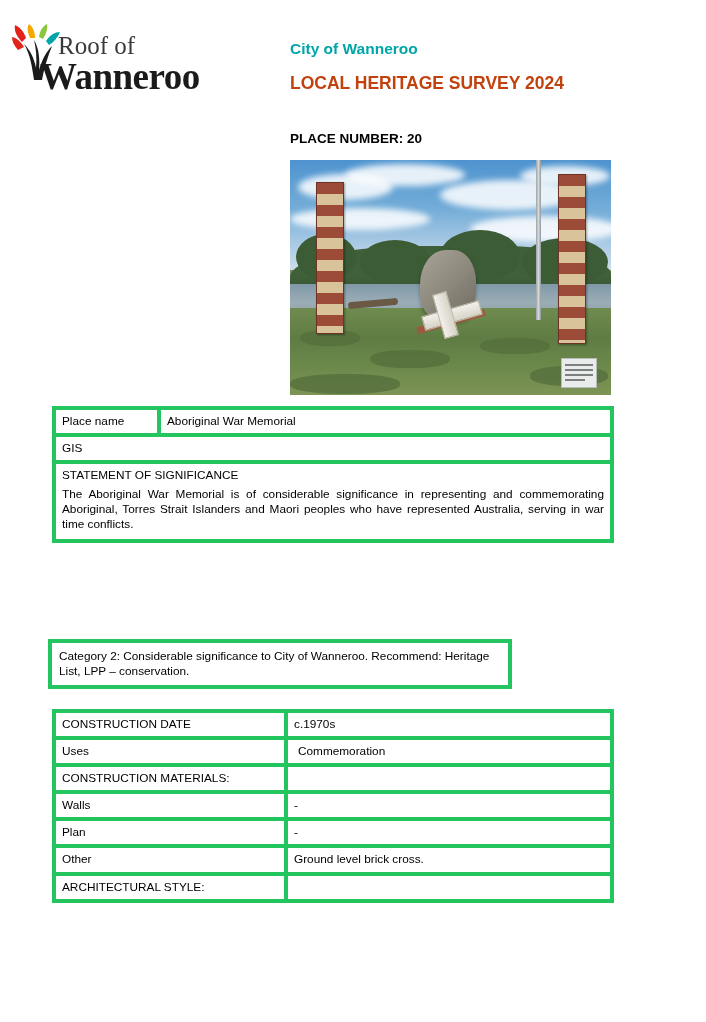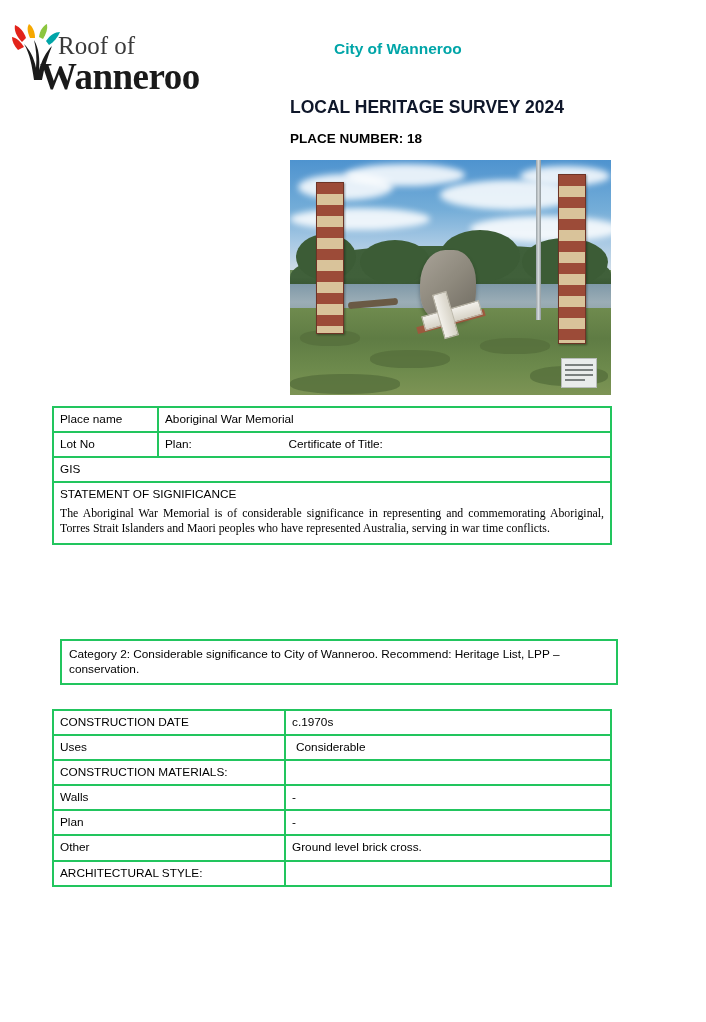--- a/index.html
+++ b/index.html
@@ -57,30 +57,28 @@
     font-family: "Liberation Serif", serif;
     letter-spacing: -0.5px;
   }
   .header-title-1 {
     position: absolute;
     left: 290px;
     top: 22px;
     font-size: 15.5px;
     font-weight: bold;
     color: #00a5a8;
-    margin-left: 44px;
   }
   .header-title-2 {
     position: absolute;
     left: 290px;
     top: 55px;
     font-size: 17.5px;
     font-weight: bold;
-    color: #0f172a;
-    margin-top: 24px;
+    color: #c2410c;
   }
 
   
   .place-number {
     position: absolute;
     left: 290px;
     top: 131px;
     font-size: 13.5px;
     font-weight: bold;
     color: #000;
@@ -215,36 +213,35 @@
   }
 
   
   .tbl {
     position: absolute;
     border-collapse: collapse;
     table-layout: fixed;
     font-size: 11.8px;
   }
   .tbl td {
-    border: 2px solid #22c55e;
+    border: 4px solid #22c55e;
     padding: 4px 6px;
     vertical-align: top;
     line-height: 1.28;
   }
   .b { font-weight: normal; }
 
   #details-table { left: 52px; top: 406px; width: 558px; }
   #sig-row td { padding-bottom: 6px; }
   .justified {
     text-align: justify;
     text-justify: inter-word;
-    font-family: Liberation Serif, serif;
-  }
-
-  #category-table { left: 60px; top: 639px; width: 558px; }
+  }
+
+  #category-table { left: 48px; top: 639px; width: 464px; }
 
   #construction-table { left: 52px; top: 709px; width: 558px; }
 
   .cell-indent { padding-left: 10px !important; }
 </style>
 </head>
 <body>
 
 <div class="header">
   <div class="logo">
@@ -258,21 +255,21 @@
         <path d="M6 26 C2 22 0 17 0 13 C5 14 9 18 12 23 Z" fill="#e2231a"></path>
       </svg>
     </div>
     <div class="logo-text-city">Roof of</div>
     <div class="logo-text-wanneroo">Wanneroo</div>
   </div>
   <div class="header-title-1">City of Wanneroo</div>
   <div class="header-title-2">LOCAL HERITAGE SURVEY 2024</div>
 </div>
 
-<div class="place-number">PLACE NUMBER: 18</div>
+<div class="place-number">PLACE NUMBER: 20</div>
 
 <div class="photo">
   <div class="sky"></div>
   <div class="cloud c1"></div>
   <div class="cloud c2"></div>
   <div class="cloud c3"></div>
   <div class="cloud c4"></div>
   <div class="cloud c5"></div>
   <div class="cloud c6"></div>
 
@@ -315,28 +312,20 @@
   <colgroup>
       <col style="width:105px">
       <col style="width:453px">
     </colgroup>
   <tbody>
     <tr>
       <td>Place name</td>
       <td class="b">Aboriginal War Memorial</td>
     </tr>
     <tr>
-      <td>Lot No</td>
-      <td>
-        <span>Plan:</span>
-        <span style="display:inline-block; width:90px;"></span>
-        <span>Certificate of Title:</span>
-      </td>
-    </tr>
-    <tr>
       <td class="b" colspan="2">GIS</td>
     </tr>
     <tr id="sig-row">
       <td colspan="2">
         <div class="b" style="margin-bottom:4px;">STATEMENT OF SIGNIFICANCE</div>
         <div class="justified">The Aboriginal War Memorial is of considerable significance in representing and commemorating Aboriginal, Torres Strait Islanders and Maori peoples who have represented Australia, serving in war time conflicts.</div>
       </td>
     </tr>
   </tbody>
 </table>
@@ -356,21 +345,21 @@
       <col style="width:232px">
       <col style="width:326px">
     </colgroup>
   <tbody>
     <tr>
       <td class="b">CONSTRUCTION DATE</td>
       <td>c.1970s</td>
     </tr>
     <tr>
       <td>Uses</td>
-      <td class="cell-indent">Considerable</td>
+      <td class="cell-indent">Commemoration</td>
     </tr>
     <tr>
       <td class="b">CONSTRUCTION MATERIALS:</td>
       <td>&nbsp;</td>
     </tr>
     <tr>
       <td>Walls</td>
       <td>-</td>
     </tr>
     <tr>

